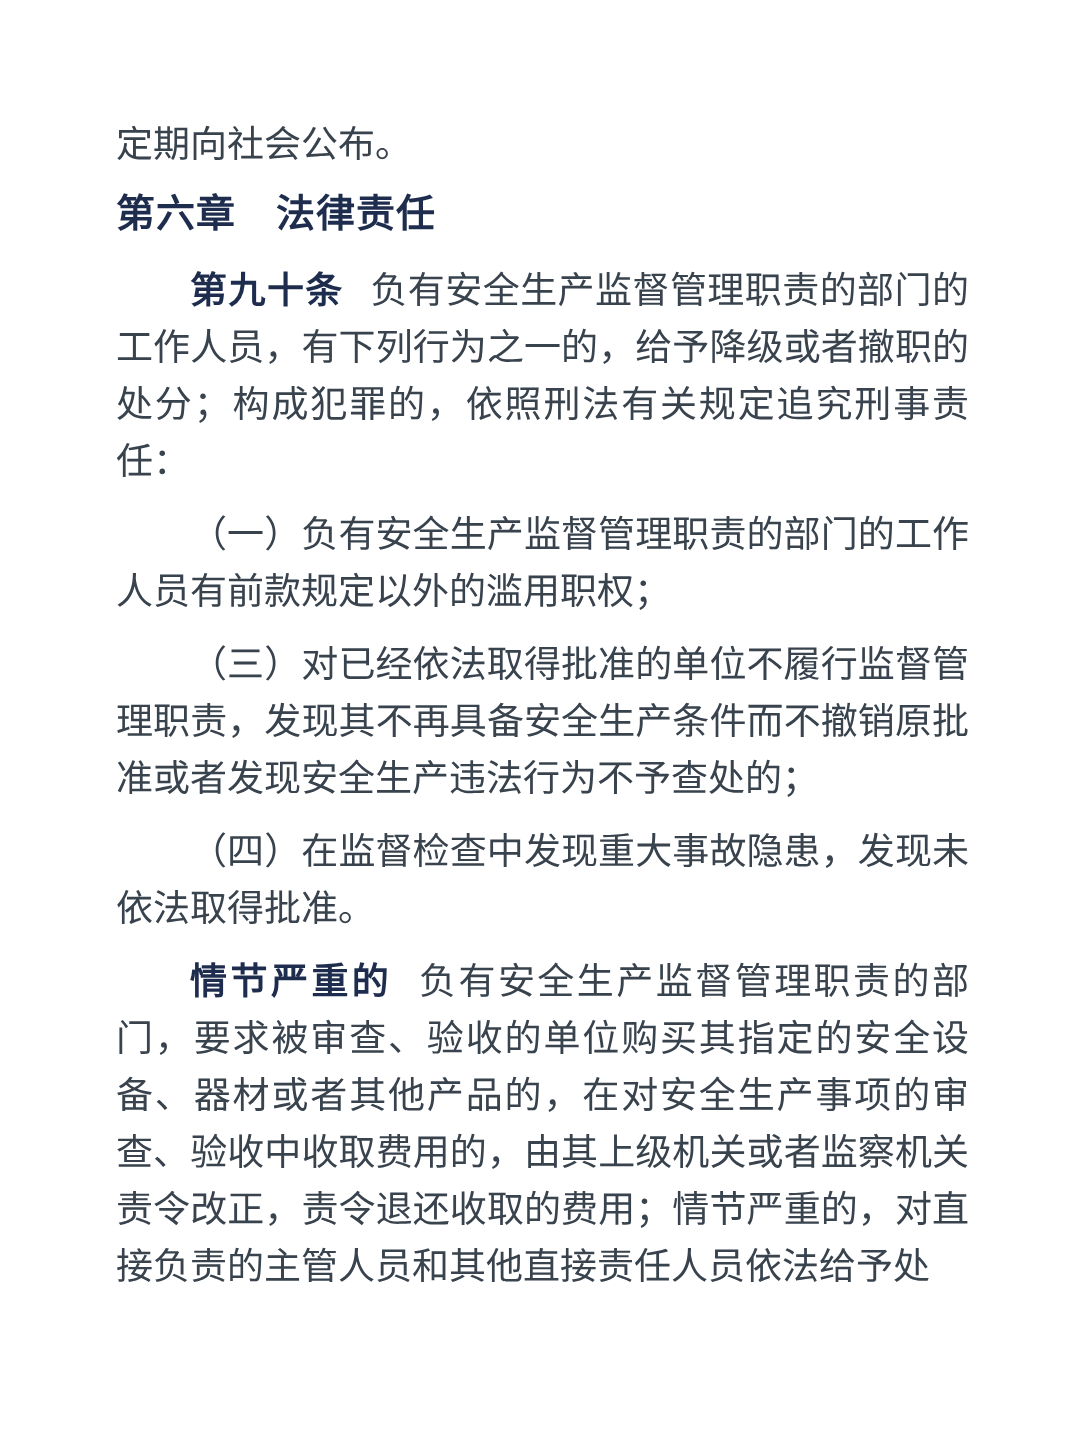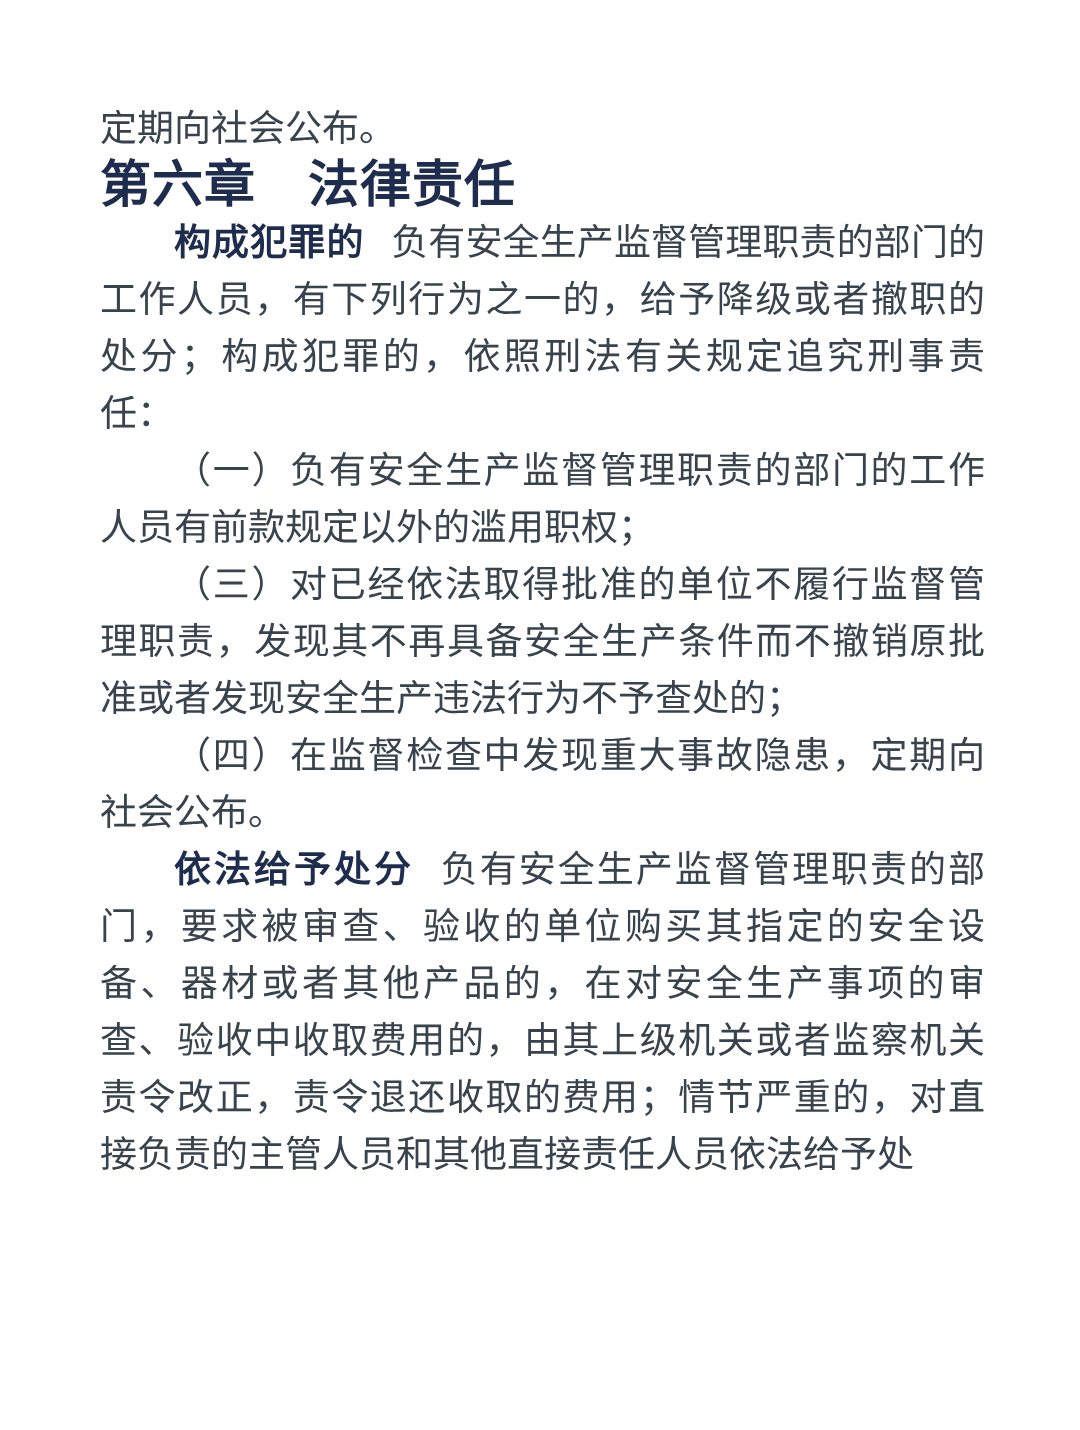--- a/index.html
+++ b/index.html
@@ -19,35 +19,35 @@
     box-sizing: border-box;
     padding: 100px 95px 0 100px;
     background: var(--bg);
     overflow: hidden;
     font-family: "Liberation Serif", "DejaVu Serif", serif;
     font-size: 37px;
     line-height: 57px;
     color: var(--body-color);
   }
   .page p {
-    margin: 0;
+    margin: 16px;
     text-align: justify;
   }
   .para {
     text-indent: 2em;
   }
   .tail {
     text-indent: 0;
   }
   .chapter {
-    font-family: Liberation Serif, serif;
+    font-family: Liberation Mono, monospace;
     font-weight: 700;
     color: var(--navy);
     text-align: center;
-    font-size: 51px;
+    font-size: 39px;
     line-height: 57px;
     margin: 8px 0 12px 0;
     text-indent: 0;
     letter-spacing: 1px;
   }
   .article-no {
     font-family: "DejaVu Sans", "Liberation Sans", sans-serif;
     font-weight: 700;
     color: var(--navy);
     margin-right: 0.72em;
@@ -56,19 +56,19 @@
 </style>
 </head>
 <body>
 
 <div class="page">
   <p class="tail">定期向社会公布。</p>
 
   <p class="chapter">第六章　法律责任</p>
 
   <div id="paragraphs">
-      <p class="para"><span class="article-no">构成犯罪的</span>负有安全生产监督管理职责的部门的工作人员，有下列行为之一的，给予降级或者撤职的处分；构成犯罪的，依照刑法有关规定追究刑事责任：</p>
+      <p class="para"><span class="article-no">第九十条</span>负有安全生产监督管理职责的部门的工作人员，有下列行为之一的，给予降级或者撤职的处分；构成犯罪的，依照刑法有关规定追究刑事责任：</p>
       <p class="para">（一）负有安全生产监督管理职责的部门的工作人员有前款规定以外的滥用职权；</p>
       <p class="para">（三）对已经依法取得批准的单位不履行监督管理职责，发现其不再具备安全生产条件而不撤销原批准或者发现安全生产违法行为不予查处的；</p>
-      <p class="para">（四）在监督检查中发现重大事故隐患，定期向社会公布。</p>
-      <p class="para"><span class="article-no">依法给予处分</span>负有安全生产监督管理职责的部门，要求被审查、验收的单位购买其指定的安全设备、器材或者其他产品的，在对安全生产事项的审查、验收中收取费用的，由其上级机关或者监察机关责令改正，责令退还收取的费用；情节严重的，对直接负责的主管人员和其他直接责任人员依法给予处</p>
+      <p class="para">（四）在监督检查中发现重大事故隐患，发现未依法取得批准。</p>
+      <p class="para"><span class="article-no">情节严重的</span>负有安全生产监督管理职责的部门，要求被审查、验收的单位购买其指定的安全设备、器材或者其他产品的，在对安全生产事项的审查、验收中收取费用的，由其上级机关或者监察机关责令改正，责令退还收取的费用；情节严重的，对直接负责的主管人员和其他直接责任人员依法给予处</p>
     </div>
 </div>
 
 </body></html>

